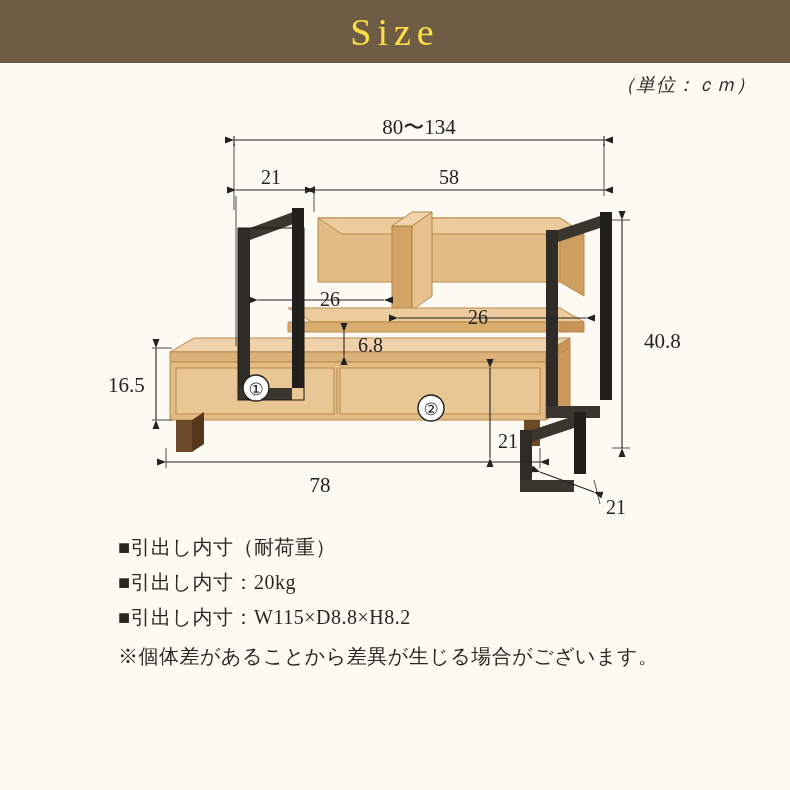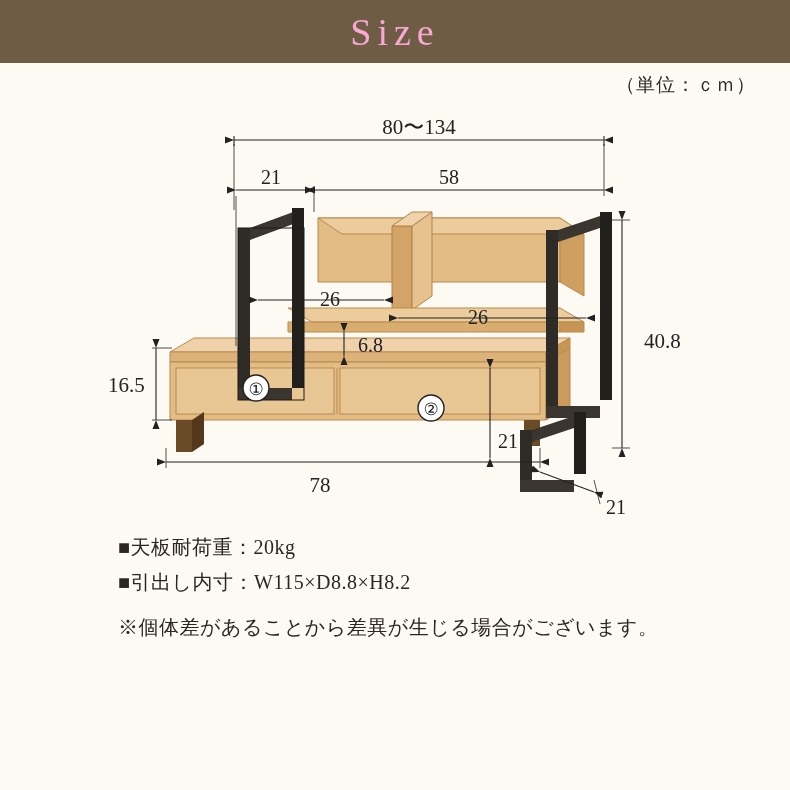--- a/index.html
+++ b/index.html
@@ -9,32 +9,33 @@
     font-family:"Liberation Serif", serif;
     overflow:hidden;
     position:relative;
   }
   .header{
     width:790px;height:63px;
     background:#6f5c44;
     display:flex;align-items:center;justify-content:center;
   }
   .header-title{
-    color:#f9a8d4;
+    color:#fde047;
     font-size:38px;
     letter-spacing:6px;
     font-family:"Liberation Serif", serif;
     font-weight:normal;
   }
   .unit-note{
     position:absolute;
     right:34px;top:72px;
     font-size:19px;
     color:#2f2a24;
     letter-spacing:1px;
+    font-style:italic;
   }
   .diagram{
     position:absolute;
     left:0;top:100px;
     width:768px;height:430px;
   }
   .notes{
     position:absolute;
     left:0;top:530px;
     width:790px;
@@ -46,21 +47,21 @@
     font-size:20px;
     line-height:35px;
     letter-spacing:0.5px;
     white-space:nowrap;
   }
   .disclaimer{
     font-size:20px;
     line-height:34px;
     letter-spacing:0.5px;
     white-space:nowrap;
-    margin-top:10px;
+    margin-top:4px;
   }
   .disclaimer.sub{padding-left:24px;}
   svg{display:block;}
   text{font-family:"Liberation Serif", serif;fill:#222;}
 </style>
 </head>
 <body>
 
 <div class="header">
   <div class="header-title">Size</div>
@@ -186,16 +187,17 @@
   <g>
     <circle cx="256" cy="288" r="13" fill="#ffffff" stroke="#222" stroke-width="1.4"></circle>
     <text x="256" y="295" font-size="17" text-anchor="middle">①</text>
     <circle cx="431" cy="308" r="13" fill="#ffffff" stroke="#222" stroke-width="1.4"></circle>
     <text x="431" y="315" font-size="17" text-anchor="middle">②</text>
   </g>
 </svg>
 </div>
 
 <div class="notes">
-  <div class="note-line">■天板耐荷重：20kg</div>
+  <div class="note-line">■引出し内寸（耐荷重）</div>
+  <div class="note-line">■引出し内寸：20kg</div>
   <div class="note-line">■引出し内寸：W115×D8.8×H8.2</div>
   <div class="disclaimer">※個体差があることから差異が生じる場合がございます。</div>
 </div>
 
 </body></html>

